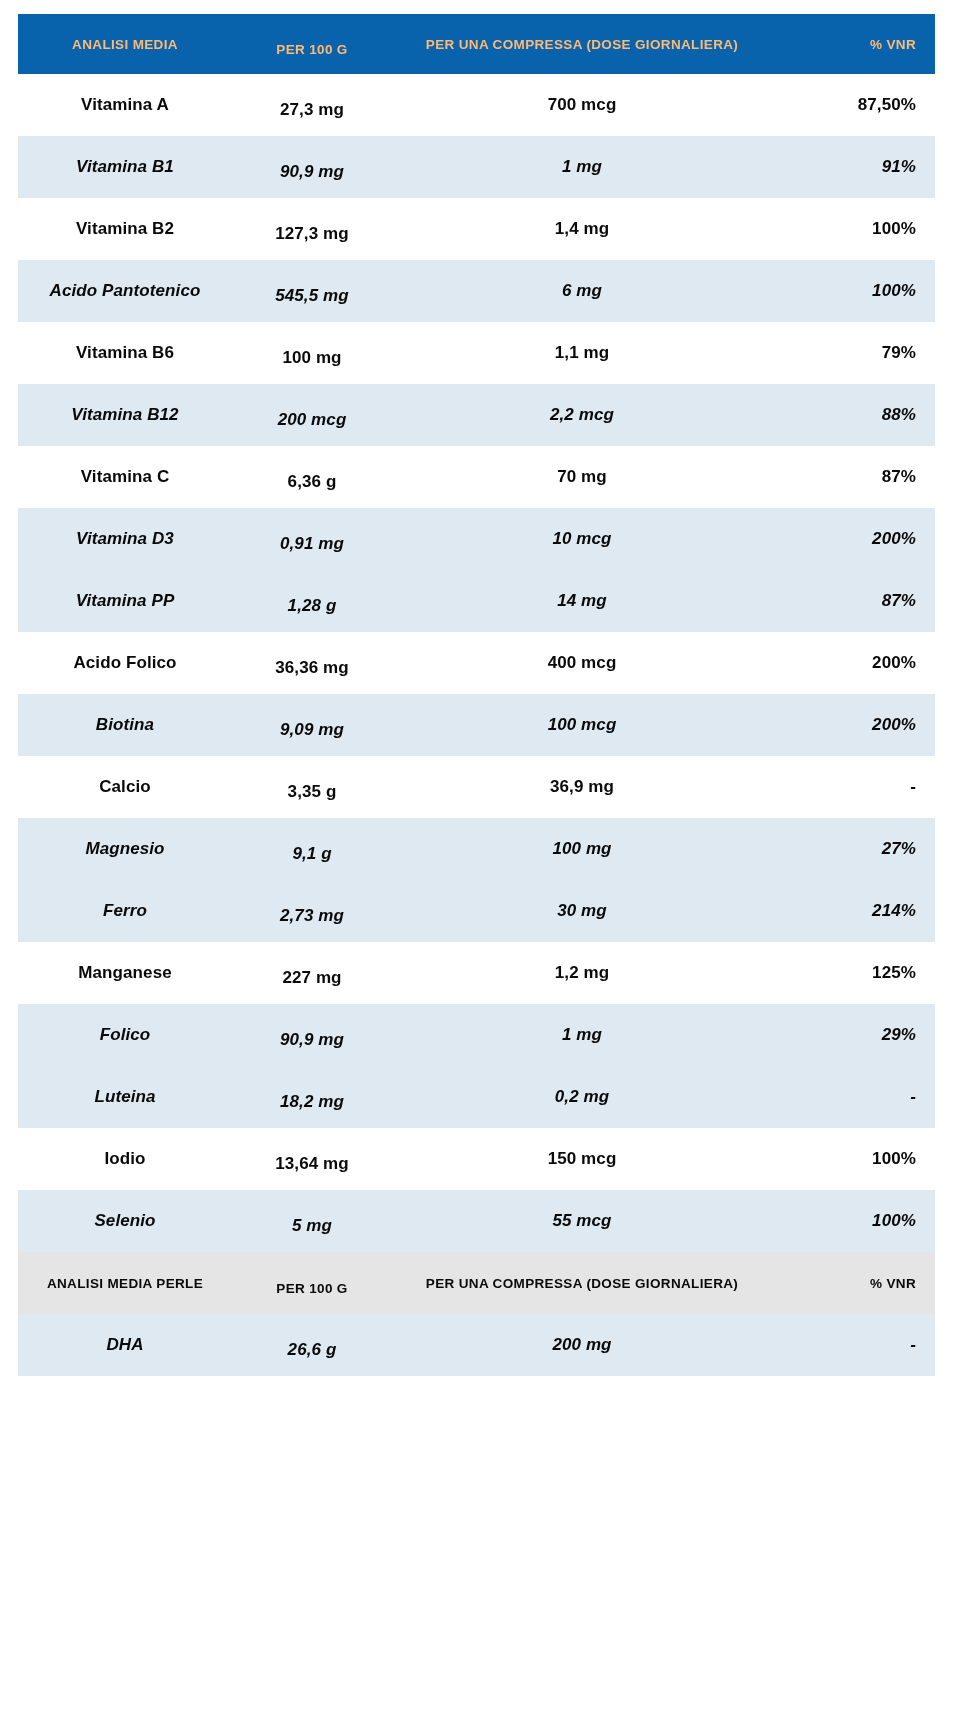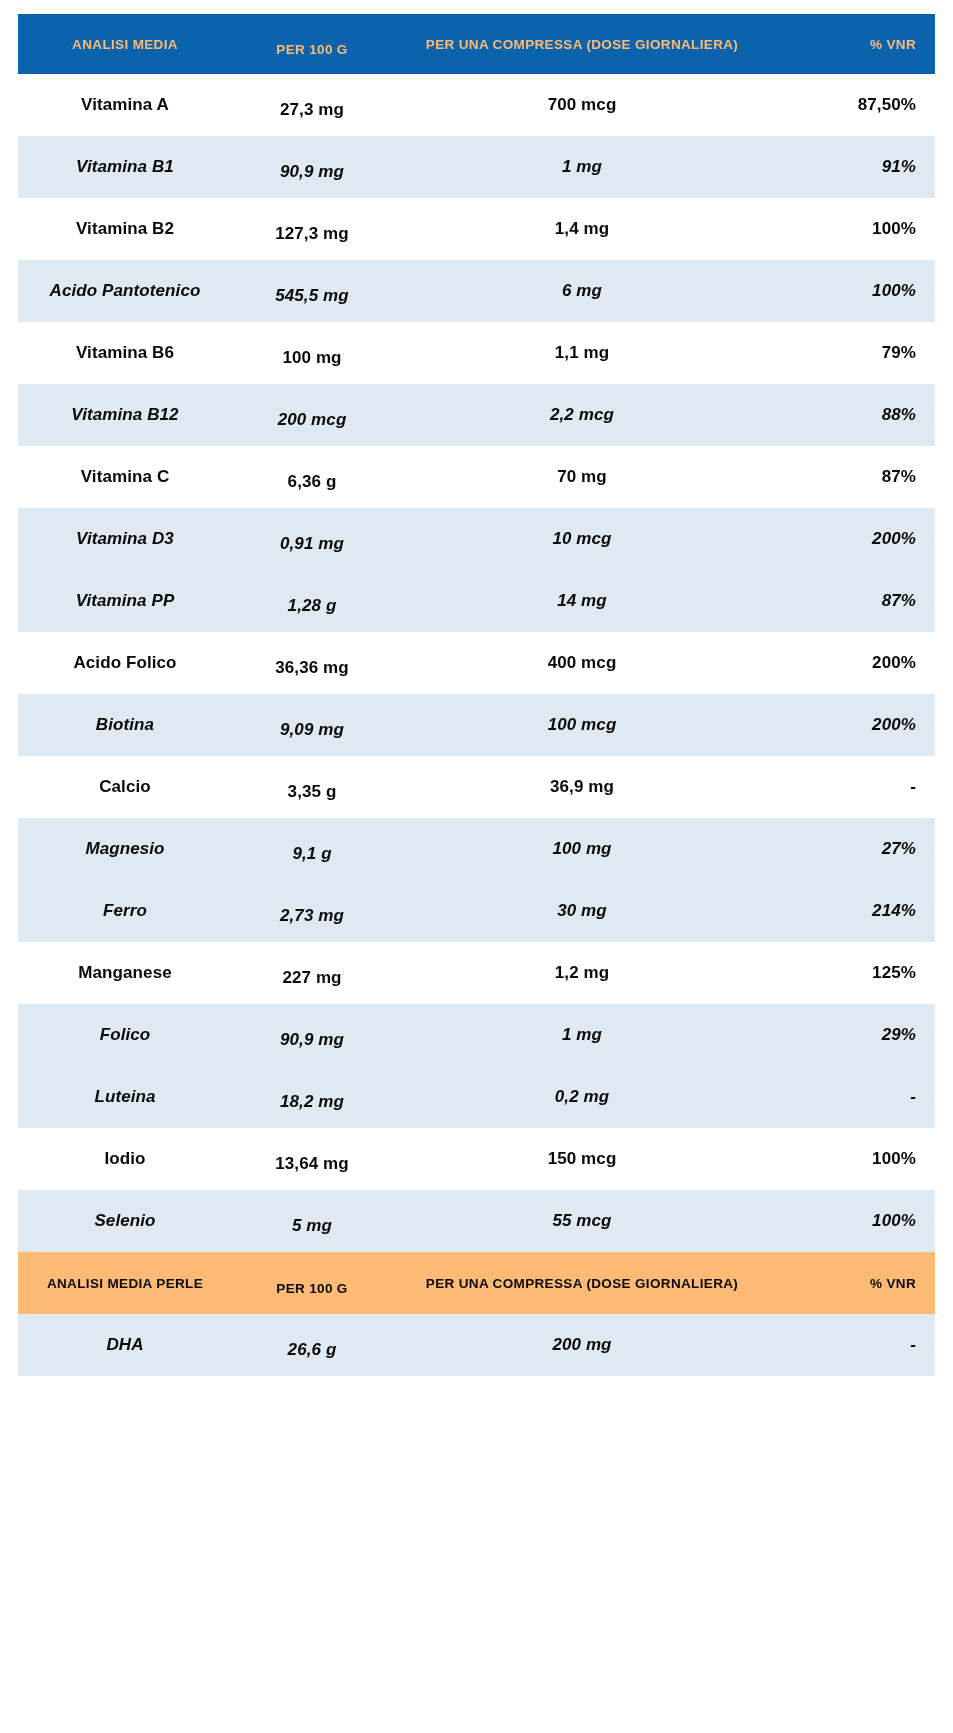--- a/index.html
+++ b/index.html
@@ -53,21 +53,21 @@
     font-size: 17px;
     font-weight: bold;
     color: #0a0a0a;
     letter-spacing: 0.1px;
   }
   .data-row.striped { background: #dee9f2; font-style: italic; }
   .data-row.plain   { background: #ffffff; }
 
   
   .subheader-row {
-    background: #fdba74;
+    background: #e5e5e5;
     height: 62px;
     font-size: 13.5px;
     font-weight: bold;
     color: #0a0a0a;
     letter-spacing: 0.35px;
     text-transform: uppercase;
   }
 
   .cell { display: block; }
 </style>

